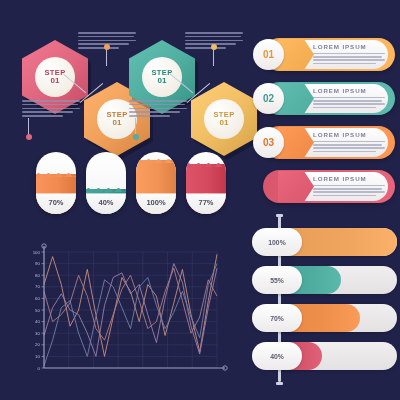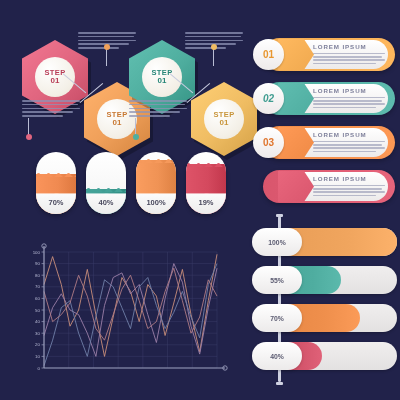--- a/index.html
+++ b/index.html
@@ -229,21 +229,21 @@
       <div class="cap" style="left:186px;top:152px;">
         <div class="cap-fill" style="height:50px;background:linear-gradient(90deg,#de5368 0%,#d4495e 55%,#c2374c 100%);">
           <svg width="40" height="7" class="cap-wave">
             <path d="M0 4 Q2.5 0 5 4 T10 4 T15 4 T20 4 T25 4 T30 4 T35 4 T40 4 L40 7 L0 7 Z" fill="#da4f64"></path>
           </svg>
           <div class="cap-dot" style="bottom:14px;background:#ea5f74;"></div>
         </div>
         <div class="cap-band" style="bottom:20px;"></div>
         <div style="position:absolute;left:0;bottom:0;width:100%;height:20px;background:linear-gradient(180deg,#fbfbfb 0%,#ececec 100%);"></div>
       </div>
-      <div class="cap-label" style="left:186px;top:198px;">19%</div>
+      <div class="cap-label" style="left:186px;top:198px;">77%</div>
     </div>
 
   <div class="chart-box" style="left:14px;top:240px;width:215px;height:150px;">
     <svg id="chartSvg" width="215" height="150">
         <line x1="30" x2="203" y1="128" y2="128" stroke="#3a3c68" stroke-width="0.5"></line>
         <line x1="30" x2="203" y1="116.4" y2="116.4" stroke="#3a3c68" stroke-width="0.5"></line>
         <line x1="30" x2="203" y1="104.8" y2="104.8" stroke="#3a3c68" stroke-width="0.5"></line>
         <line x1="30" x2="203" y1="93.2" y2="93.2" stroke="#3a3c68" stroke-width="0.5"></line>
         <line x1="30" x2="203" y1="81.6" y2="81.6" stroke="#3a3c68" stroke-width="0.5"></line>
         <line x1="30" x2="203" y1="70" y2="70" stroke="#3a3c68" stroke-width="0.5"></line>
@@ -304,21 +304,21 @@
           <div class="lorem-line w1"></div>
           <div class="lorem-line w2"></div>
           <div class="lorem-line w1"></div>
           <div class="lorem-line w3"></div>
         </div>
       </div>
       <div class="npill" style="left:250px;top:80px;">
         <div class="npill-bar" style="background:linear-gradient(90deg,#4fada0 0%,#5dbbae 100%);box-shadow:0 2px 4px rgba(0,0,0,.25);"></div>
         <div class="npill-white"></div>
         <div class="npill-arrow" style="background:linear-gradient(135deg,#5fbdb0 0%,#4fada0 100%);"></div>
-        <div class="npill-circ" style="color:#3f9c90;font-style:italic;">02</div>
+        <div class="npill-circ" style="color:#3f9c90;">02</div>
         <div class="npill-title">LOREM IPSUM</div>
         <div class="npill-text" title="">
           <div class="lorem-line w1"></div>
           <div class="lorem-line w2"></div>
           <div class="lorem-line w1"></div>
           <div class="lorem-line w3"></div>
         </div>
       </div>
       <div class="npill" style="left:250px;top:124px;">
         <div class="npill-bar" style="background:linear-gradient(90deg,#ef8a46 0%,#fd9854 100%);box-shadow:0 2px 4px rgba(0,0,0,.25);"></div>

